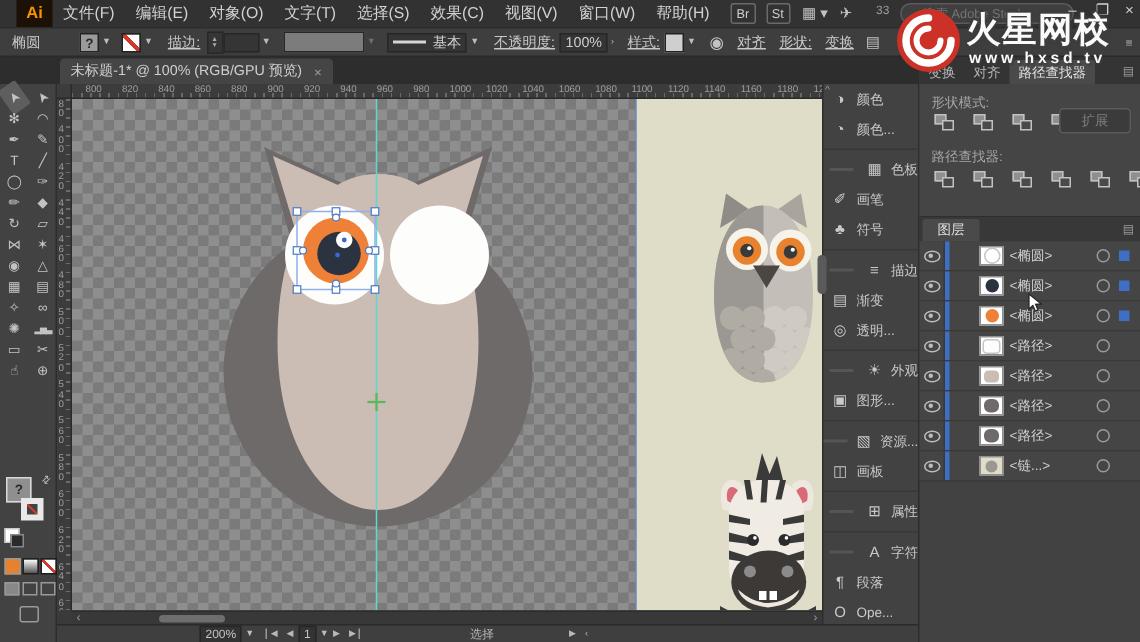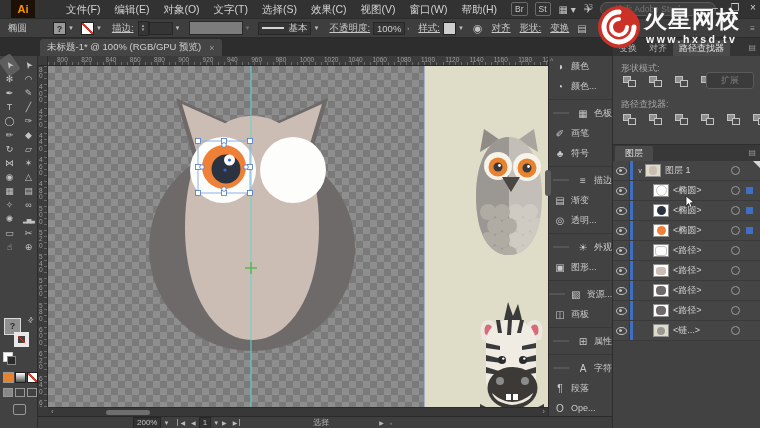--- a/index.html
+++ b/index.html
@@ -144,21 +144,21 @@
      text-shadow:1px 1px 1px #3c3c3c;white-space:nowrap;}
   #wm-menu{position:absolute;right:2px;top:24px;font-size:8px;color:#ddd;}
 </style>
 </head>
 <body>
 
 <div id="app">
 
   <div id="menubar" class="abs">
     <div id="ai-logo">Ai</div>
-    <span id="menu-items" style="display:flex;margin-left:24px;">
+    <span id="menu-items" style="display:flex;">
         <span class="menu-item">文件(F)</span>
         <span class="menu-item">编辑(E)</span>
         <span class="menu-item">对象(O)</span>
         <span class="menu-item">文字(T)</span>
         <span class="menu-item">选择(S)</span>
         <span class="menu-item">效果(C)</span>
         <span class="menu-item">视图(V)</span>
         <span class="menu-item">窗口(W)</span>
         <span class="menu-item">帮助(H)</span>
       </span>
@@ -589,33 +589,20 @@
       <div id="layers-head">
         <span id="layers-tab">图层</span>
         <span class="pmenu">▤</span>
       </div>
       <div id="layers-rows">
           <div class="lrow">
             <span class="leye">
               <span class="eye-ico"></span>
             </span>
             <span class="lbar"></span>
-            <span class="ldisc">∨</span>
-            <span class="thumb t-group">
-              <i></i>
-            </span>
-            <span class="llabel">图层 1</span>
-            <span class="ltarget"></span>
-            <span class="lcorner"></span>
-          </div>
-          <div class="lrow">
-            <span class="leye">
-              <span class="eye-ico"></span>
-            </span>
-            <span class="lbar"></span>
             <span class="ldisc"></span>
             <span style="width: 8px;"></span>
             <span class="thumb t-white-circle">
               <i></i>
             </span>
             <span class="llabel">&lt;椭圆&gt;</span>
             <span class="ltarget"></span>
             <span class="lsel"></span>
           </div>
           <div class="lrow">

